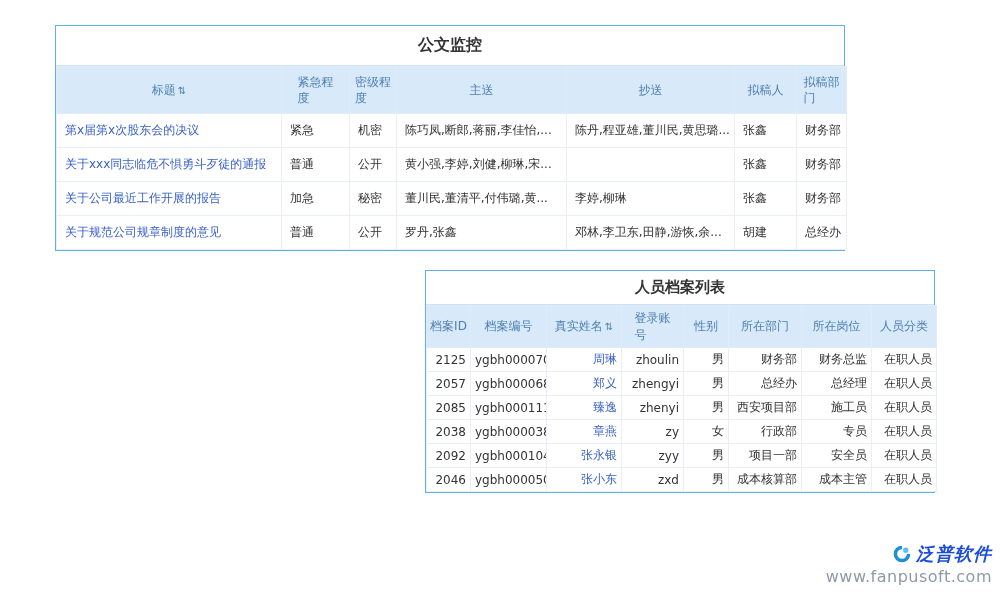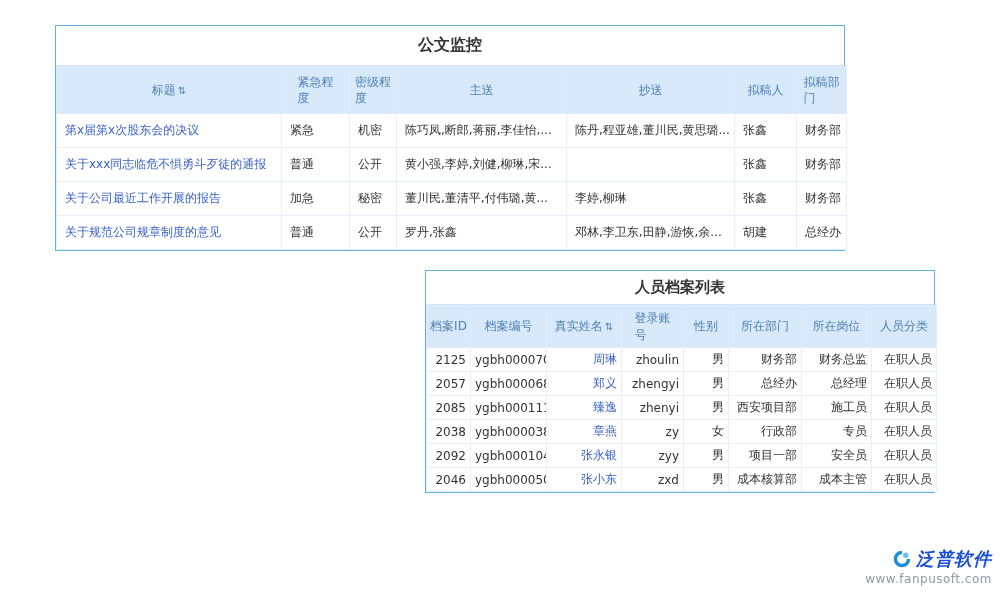--- a/index.html
+++ b/index.html
@@ -32,21 +32,21 @@
   .ac { text-align:left; }
   .link { color:#3a62c8; }
   .nowrap { white-space:nowrap; }
   .wrap2 .lbl { display:inline-block; width:3em; text-align:left; }
   .sort { font-size:10px; margin-left:2px; color:#4d7eb0; }
 
   .watermark { position:absolute; right:8px; bottom:14px; text-align:right; }
   .wm-row { display:flex; align-items:center; justify-content:flex-end; gap:4px; }
   .wm-brand { font-size:18px; font-weight:bold; font-style:italic; color:#1d4ed8;
     letter-spacing:1px; }
-  .wm-url { font-size:12px; color:#8f9aa6; margin-top:1px; letter-spacing:0.5px;margin-left:8px; }
+  .wm-url { font-size:16px; color:#8f9aa6; margin-top:1px; letter-spacing:0.5px;margin-left:8px; }
 </style>
 </head>
 <body>
 
 <div class="canvas">
 
   <div class="panel" id="doc-panel">
     <div class="panel-title">公文监控</div>
     <table>
       <colgroup>

